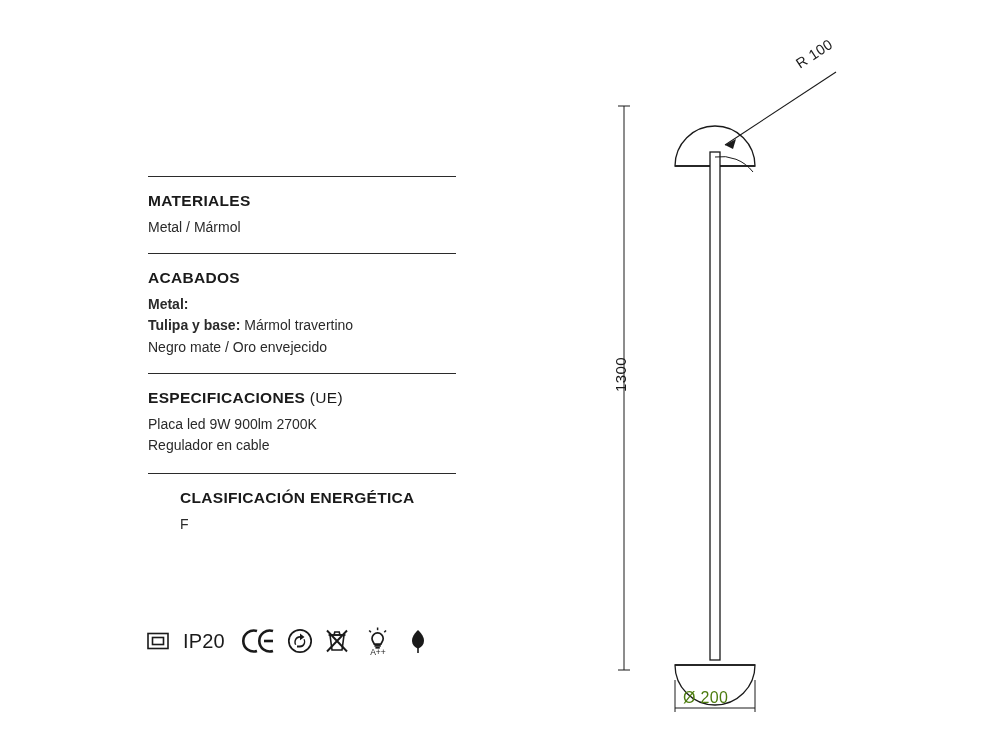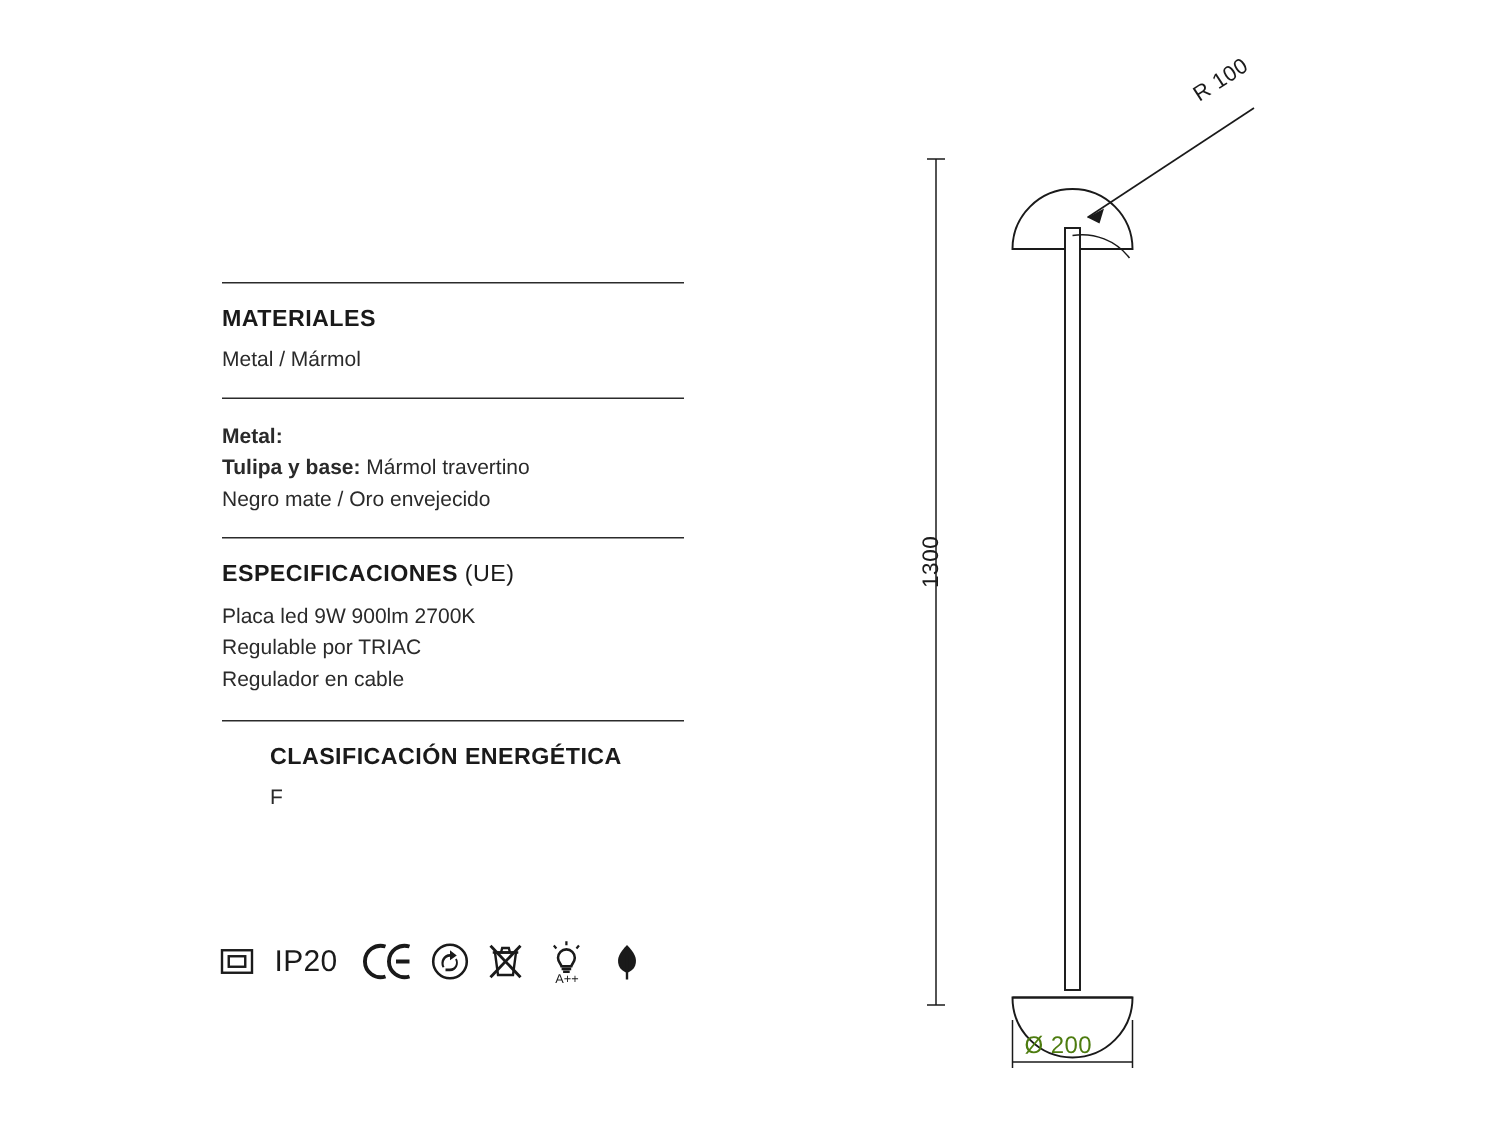--- a/index.html
+++ b/index.html
@@ -13,21 +13,21 @@
     font-family: "Liberation Sans", sans-serif;
     color: #1a1a1a;
     position: relative;
     overflow: hidden;
   }
 
   
   .spec-panel {
     position: absolute;
     left: 148px;
-    top: 188px;
+    top: 176px;
     width: 308px;
   }
   .rule {
     border-top: 1px solid #2b2b2b;
     height: 0;
     width: 100%;
   }
   .section {
     padding: 13px 0 13px 0;
   }
@@ -135,42 +135,42 @@
       <span>MATERIALES</span><span class="light"></span>
     </div>
     <p class="line">
       <span>Metal / Mármol</span>
     </p>
   </div>
 
   <div class="rule"></div>
 
   <div class="section sec-acabados">
+    <div class="section-title">
+      <span>ACABADOS</span><span class="light"></span>
+    </div>
     <p class="line">
       <b>Metal:</b><span></span>
     </p>
     <p class="line">
       <b>Tulipa y base:</b><span> Mármol travertino</span>
     </p>
     <p class="line">
       <span>Negro mate / Oro envejecido</span>
     </p>
   </div>
 
   <div class="rule"></div>
 
   <div class="section sec-especificaciones">
     <div class="section-title">
       <span>ESPECIFICACIONES</span><span class="light"> (UE)</span>
     </div>
     <p class="line">
       <span>Placa led 9W 900lm 2700K</span>
-    </p>
-    <p class="line">
-      <span>Regulable por TRIAC</span>
     </p>
     <p class="line">
       <span>Regulador en cable</span>
     </p>
   </div>
 
   <div class="rule"></div>
 
   <div class="section sec-clasificacion">
     <div class="section-title">

